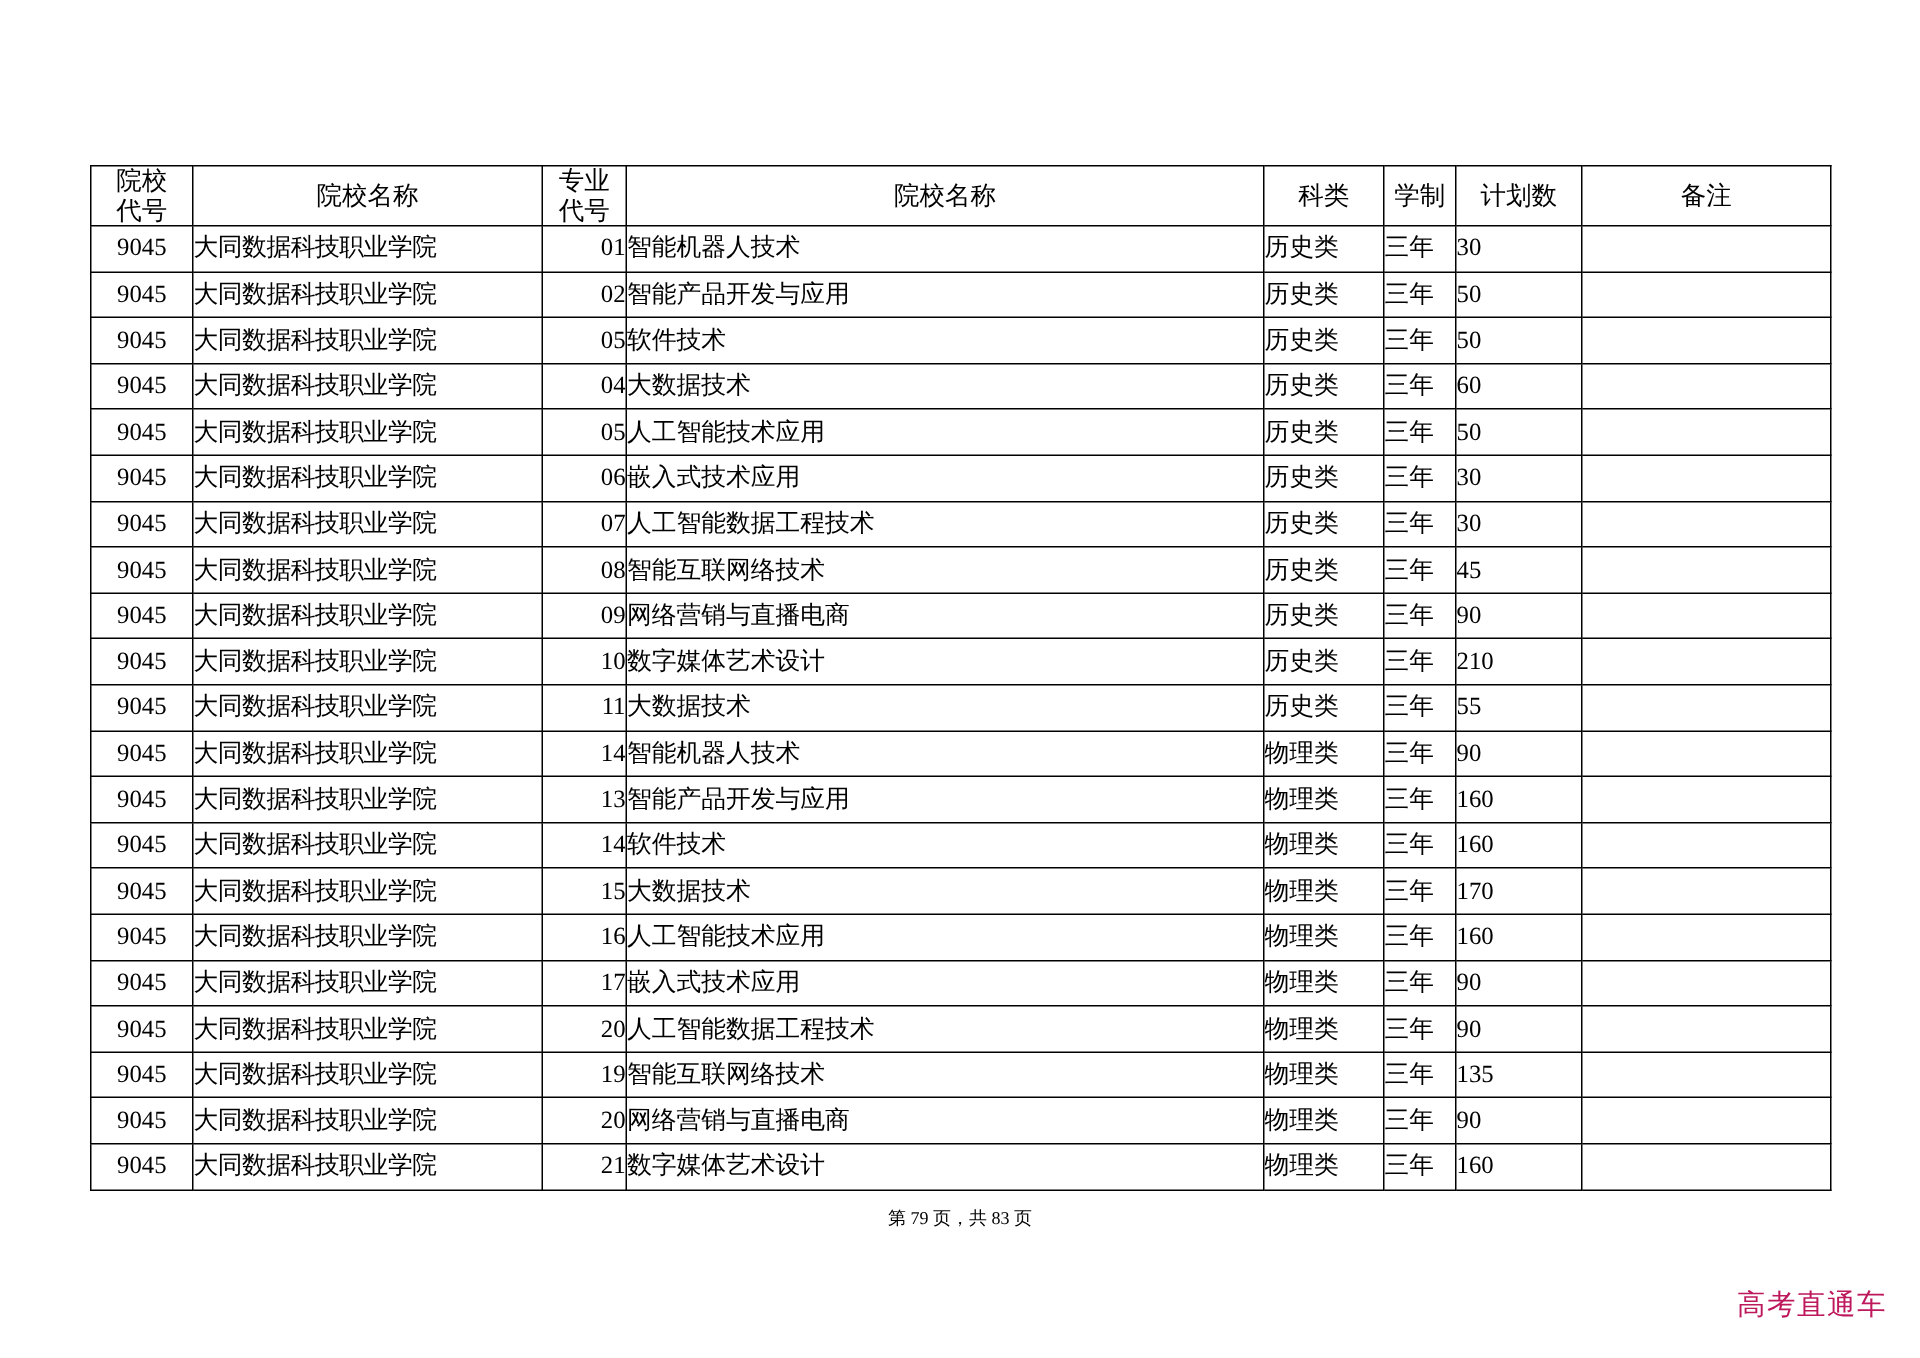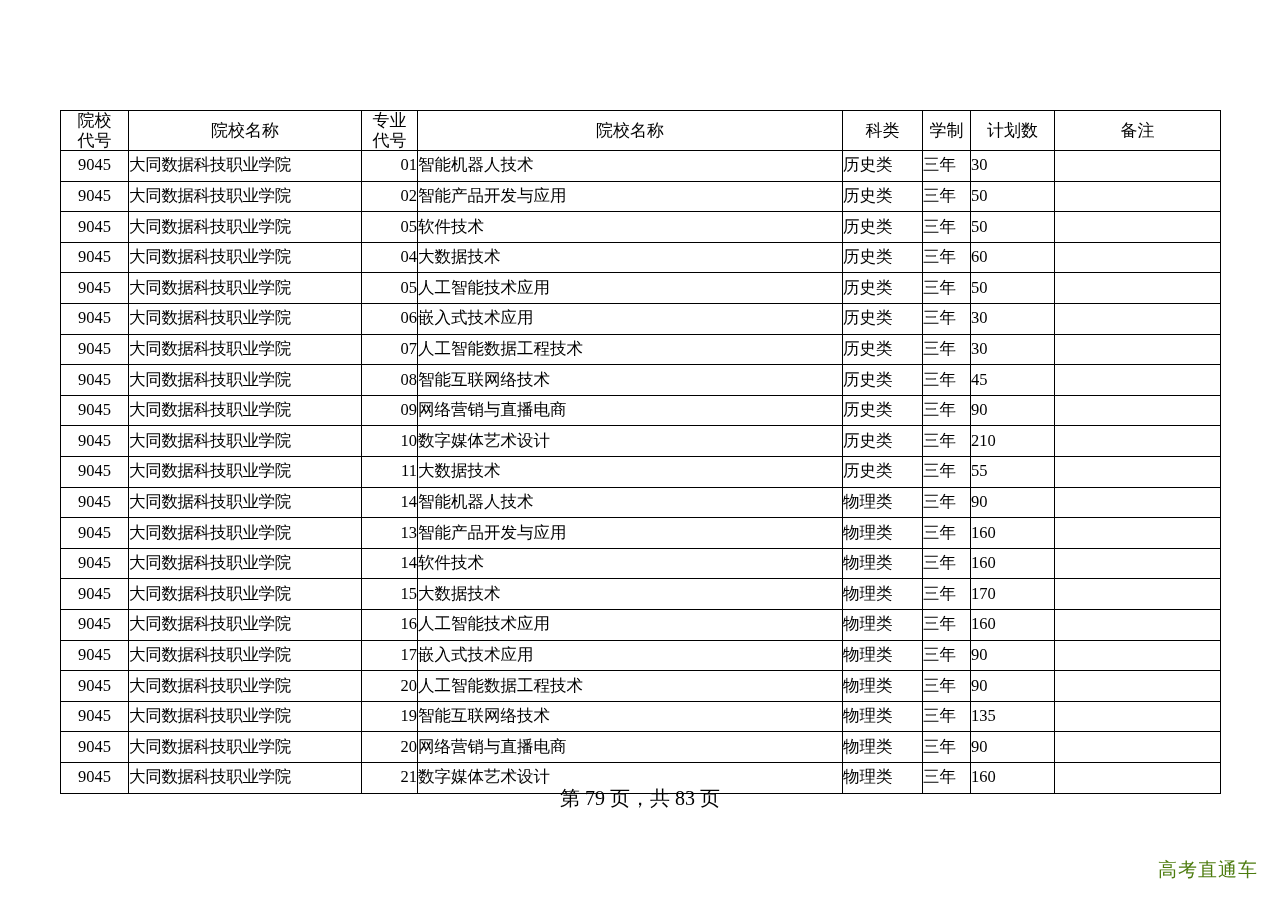--- a/index.html
+++ b/index.html
@@ -67,32 +67,32 @@
   td.major-code  { text-align: right; padding-left: 9px; }
   td.major-name  { text-align: left; padding-left: 8px; }
   td.category    { text-align: left; padding-left: 8px; }
   td.duration    { text-align: left; padding-left: 5px; }
   td.plan        { text-align: left; }
   td.remark      { text-align: center; }
 
   .footer {
     position: absolute;
     left: 0;
-    top: 785px;
+    top: 804px;
     width: 1280px;
     text-align: center;
-    font-size: 20px;
+    font-size: 12px;
     font-family: "Liberation Serif", "DejaVu Serif", serif;
   }
   .watermark {
     position: absolute;
     right: 22px;
     bottom: 22px;
     font-size: 19px;
-    color: #4d7c0f;
+    color: #be185d;
     font-family: "Liberation Sans", sans-serif;
     letter-spacing: 1px;
   }
 </style>
 </head>
 <body>
 
 <div class="page">
 
   <table class="plan-table">

